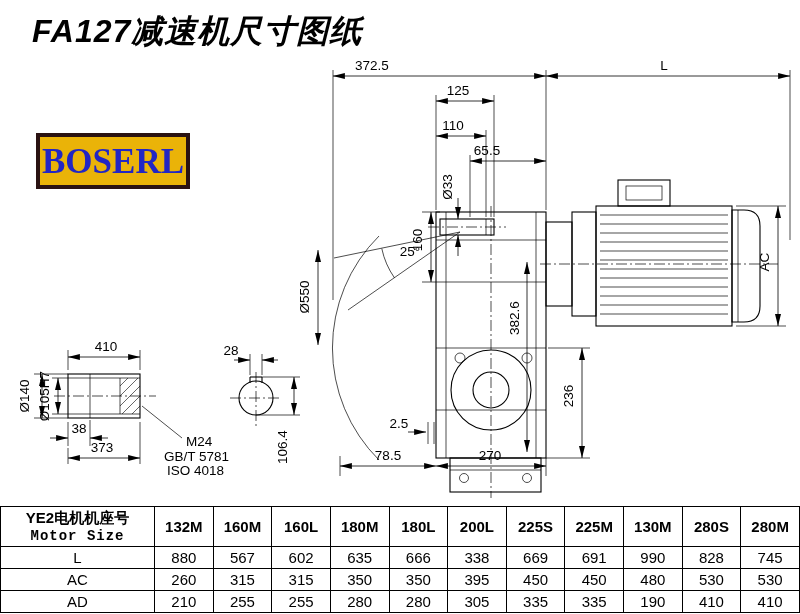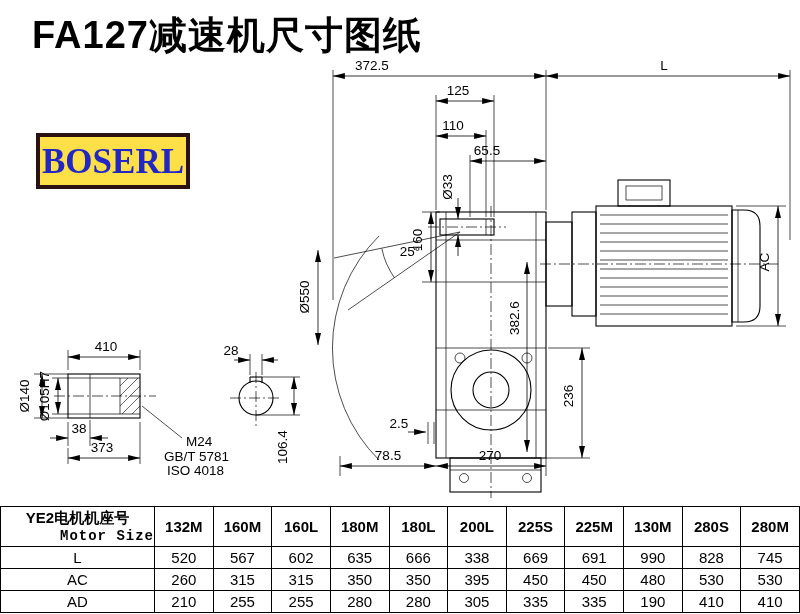--- a/index.html
+++ b/index.html
@@ -1,26 +1,26 @@
 <!DOCTYPE html>
 <html><head>
 <meta charset="utf-8">
 <style>
   html,body{margin:0;padding:0;}
   body{
     width:800px;height:614px;position:relative;background:#fff;overflow:hidden;
     font-family:"Liberation Sans",sans-serif;color:#000;
   }
   .page-title{
-    position:absolute;left:32px;top:10px;font-size:38px;font-weight:bold;
-    letter-spacing:1px;white-space:nowrap;
+    position:absolute;left:32px;top:10px;font-size:32px;font-weight:bold;
+    letter-spacing:1px;white-space:nowrap;font-style:italic;
   }
   .logo-box{
     position:absolute;left:36px;top:133px;width:146px;height:48px;
-    border:4px solid #2a1212;background:#fde047;display:flex;align-items:center;justify-content:center;
+    border:4px solid #2a1212;background:#eab308;display:flex;align-items:center;justify-content:center;
   }
   .logo-text{
     font-family:"Liberation Serif",serif;font-size:35px;font-weight:bold;color:#2226c4;line-height:1;
   }
   svg.drawing{position:absolute;left:0;top:0;}
   svg .s{stroke:#000;stroke-width:1.1;fill:none;}
   svg .t{stroke:#000;stroke-width:0.7;fill:none;}
   svg .h{stroke:#000;stroke-width:0.6;fill:none;}
   svg .c{stroke:#000;stroke-width:0.7;fill:none;stroke-dasharray:11 3 2 3;}
   svg .d{stroke:#000;stroke-width:0.8;fill:none;}
@@ -28,21 +28,21 @@
   table.dim-table{
     position:absolute;left:0;top:506px;width:800px;border-collapse:collapse;table-layout:fixed;
     font-family:"Liberation Sans",sans-serif;
   }
   .dim-table td,.dim-table th{border:1px solid #000;text-align:center;vertical-align:middle;padding:0;background:#fff;}
   .dim-table tr.hdr{height:40px;margin-left:48px;}
   .dim-table tr.hdr th{font-size:15px;font-weight:bold;}
   .dim-table tr.val{height:22px;}
   .dim-table tr.val td{font-size:15px;font-weight:normal;}
   .hdr-cn{display:block;font-size:15px;line-height:19px;font-weight:bold;}
-  .hdr-en{display:block;font-family:"Liberation Mono",monospace;font-size:14px;line-height:18px;font-weight:bold;letter-spacing:1px;text-align:right;}
+  .hdr-en{display:block;font-family:"Liberation Mono",monospace;font-size:14px;line-height:18px;font-weight:bold;letter-spacing:1px;}
 </style>
 </head>
 <body>
 
 <div class="page-title">FA127减速机尺寸图纸</div>
 
 <div class="logo-box">
   <span class="logo-text">BOSERL</span>
 </div>
 
@@ -256,21 +256,21 @@
     <th>180L</th>
     <th>200L</th>
     <th>225S</th>
     <th>225M</th>
     <th>130M</th>
     <th>280S</th>
     <th>280M</th>
   </tr>
   <tr class="val">
     <td>L</td>
-    <td>520</td>
+    <td>880</td>
     <td>567</td>
     <td>602</td>
     <td>635</td>
     <td>666</td>
     <td>338</td>
     <td>669</td>
     <td>691</td>
     <td>990</td>
     <td>828</td>
     <td>745</td>

